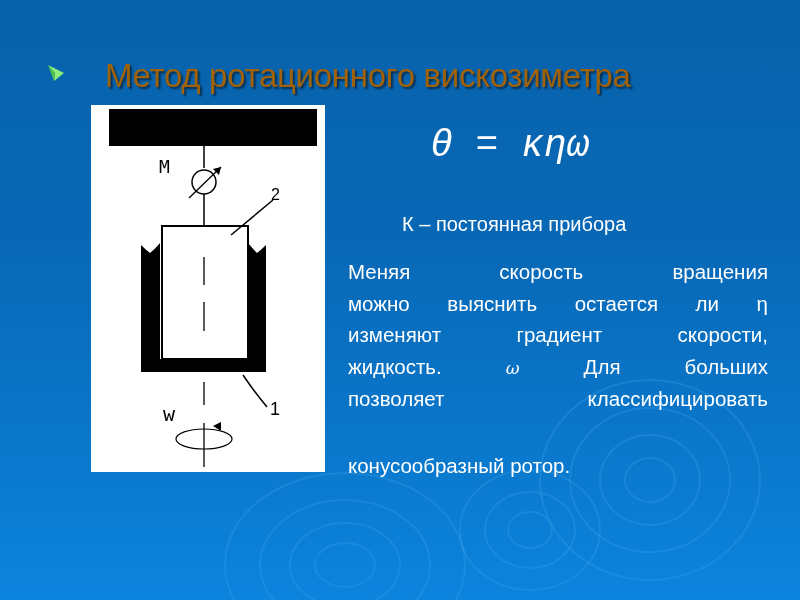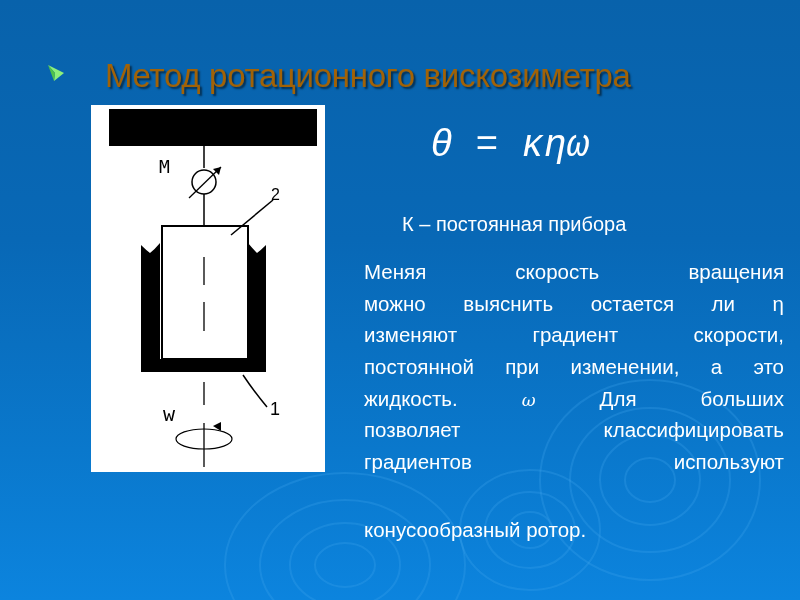--- a/index.html
+++ b/index.html
@@ -24,21 +24,21 @@
   .formula {
     position: absolute; left: 430px; top: 122px;
     color: #ffffff; font-family: Liberation Mono, monospace; font-style: italic;
     font-size: 38px; line-height: 48px; white-space: nowrap;
   }
   .const-note {
     position: absolute; left: 402px; top: 203px;
     color: #ffffff; font-size: 20px; line-height: 26px; white-space: nowrap; margin-top: 8px;
   }
   .body-text {
-    position: absolute; left: 364px; top: 256px; width: 420px;
+    position: absolute; left: 348px; top: 256px; width: 420px;
     color: #ffffff; font-size: 20.5px; line-height: 31.7px;
     text-align: justify;
   }
   .body-text .line { display: block; text-align: justify; text-align-last: justify; height: 31.7px; white-space: nowrap; }
   .body-text .line.last { text-align-last: left; margin-top: 36px; }
   .omega-inline { font-family: "DejaVu Serif", serif; font-style: italic; font-size: 17px; }
 </style>
 </head>
 <body>
 
@@ -109,18 +109,16 @@
 </div>
 
 <div class="formula">θ = κηω</div>
 
 <div class="const-note">К – постоянная прибора</div>
 
 <div class="body-text">
   <span class="line">Меняя скорость вращения</span>
   <span class="line">можно выяснить остается ли η</span>
   <span class="line">изменяют градиент скорости,</span>
-  <span class="line">постоянной при изменении, а это</span>
   <span class="line"><span>жидкость.</span> <span class="omega-inline">ω</span> <span>Для больших</span></span>
   <span class="line">позволяет классифицировать</span>
-  <span class="line">градиентов используют</span>
   <span class="line last">конусообразный ротор.</span>
 </div>
 
 </body></html>

